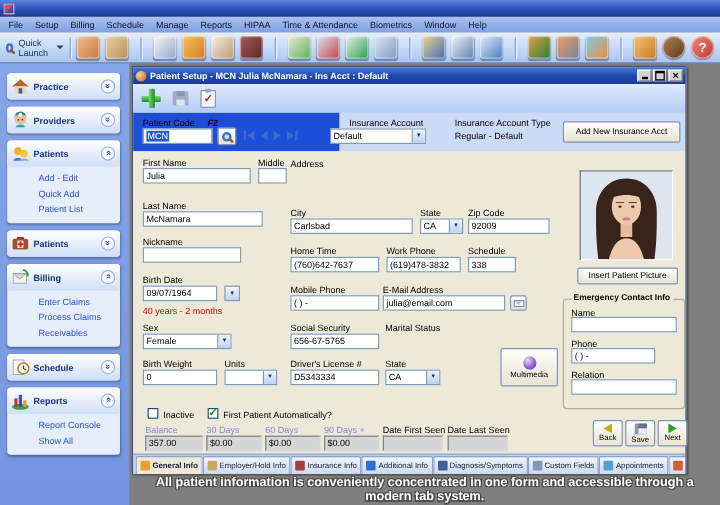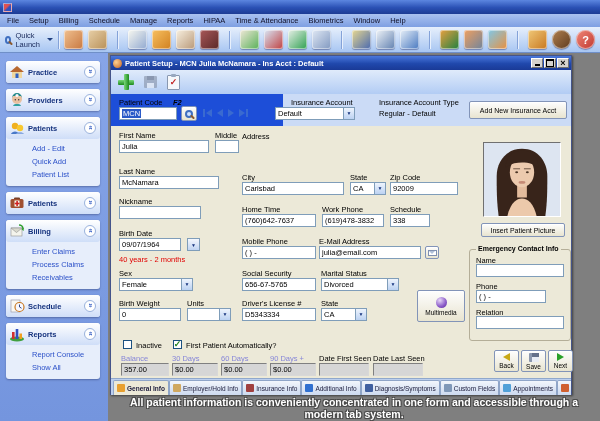--- a/index.html
+++ b/index.html
@@ -379,21 +379,20 @@
         <div class="tb" style="left:131px;top:120px;width:74px">( )  -</div>
         <div class="lbl" style="left:208px;top:111px">E-Mail Address</div>
         <div class="tb" style="left:208px;top:120px;width:102px">julia@email.com</div>
         <div class="btn" style="left:314px;top:120px;width:14px;height:13px">
             <span class="env"></span>
           </div>
 
         <div class="lbl" style="left:131px;top:143px">Social Security</div>
         <div class="tb" style="left:131px;top:152px;width:74px">656-67-5765</div>
         <div class="lbl" style="left:210px;top:143px">Marital Status</div>
-        <div class="tb combo" style="left:210px;top:152px;width:78px"><span>Divorced</span><span class="cbtn"></span></div>
 
         <div class="lbl" style="left:131px;top:173px">Driver's License #</div>
         <div class="tb" style="left:131px;top:182px;width:74px">D5343334</div>
         <div class="lbl" style="left:210px;top:173px">State</div>
         <div class="tb combo" style="left:210px;top:182px;width:46px"><span>CA</span><span class="cbtn"></span></div>
 
         <div class="btn navbtn" style="left:306px;top:164px;width:48px;height:32px">
           <span class="orb"></span>
           <span>Multimedia</span>
         </div>

